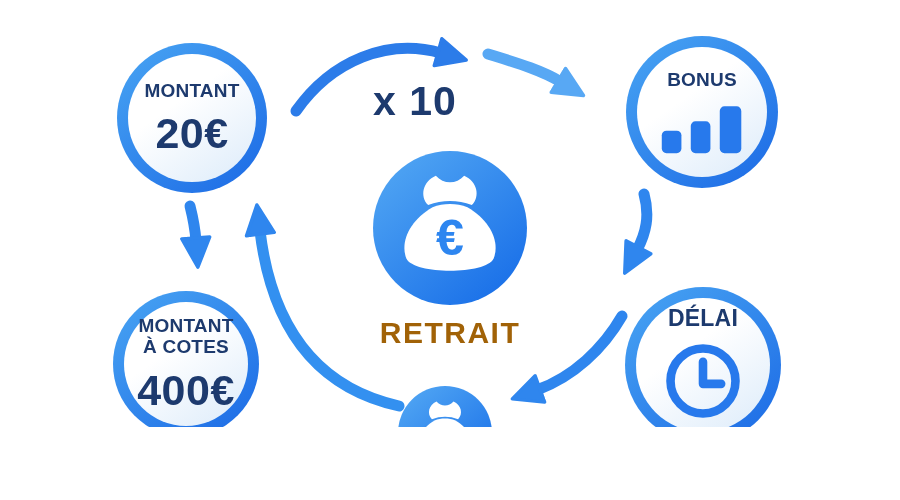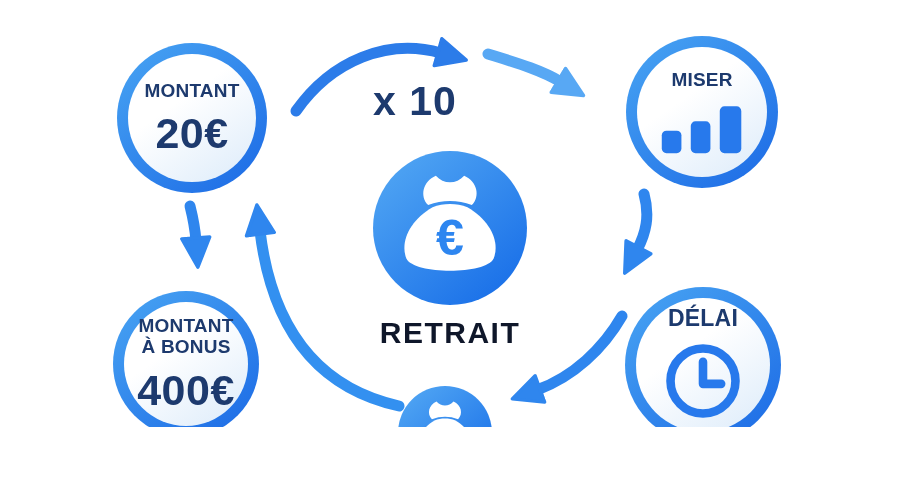--- a/index.html
+++ b/index.html
@@ -31,21 +31,21 @@
     position:absolute;border-radius:50%;
     background:linear-gradient(140deg,#55aaf4 0%,#1d73e9 85%);
     display:flex;align-items:center;justify-content:center;line-height:0;
   }
   .multiplier{
     position:absolute;left:373px;top:78px;width:154px;
     color:#1d3a6e;font-weight:700;font-size:41px;letter-spacing:1px;
   }
   .withdraw-label{
     position:absolute;left:338px;top:316px;width:224px;text-align:center;
-    color:#0f172a;font-weight:700;font-size:30px;letter-spacing:1.5px;
+    color:#a16207;font-weight:700;font-size:30px;letter-spacing:1.5px;
   }
   .arrows-layer{position:absolute;left:0;top:0;width:900px;height:500px;}
 </style>
 </head>
 <body>
 
 <div class="canvas">
 
   <svg class="arrows-layer" viewBox="0 0 900 500">
     <defs>
@@ -72,37 +72,37 @@
       <div class="node-title">
         <span>MONTANT</span><br>
       </div>
       <div class="node-value">20€</div>
     </div>
   </div>
 
   <div class="node" style="left:626px;top:36px;width:152px;height:152px;">
     <div class="node-inner">
       <div class="node-title">
-        <span>MISER</span><br>
+        <span>BONUS</span><br>
       </div>
       <div class="node-icon">
         <svg width="88" height="58" viewBox="0 0 92 62">
           <rect x="3" y="36" width="21" height="24" rx="5" fill="#2779ec"></rect>
           <rect x="34" y="26" width="21" height="34" rx="5" fill="#2779ec"></rect>
           <rect x="65" y="10" width="23" height="50" rx="5" fill="#2779ec"></rect>
         </svg>
       </div>
     </div>
   </div>
 
   <div class="node" style="left:113px;top:291px;width:146px;height:146px;">
     <div class="node-inner">
       <div class="node-title">
         <span>MONTANT</span><br>
-        <span>À BONUS</span>
+        <span>À COTES</span>
       </div>
       <div class="node-value">400€</div>
     </div>
   </div>
 
   <div class="node" style="left:625px;top:287px;width:156px;height:156px;">
     <div class="node-inner">
       <div class="node-title" style="font-size:23px;">DÉLAI</div>
       <div class="node-icon">
         <svg width="86" height="86" viewBox="0 0 90 90">

